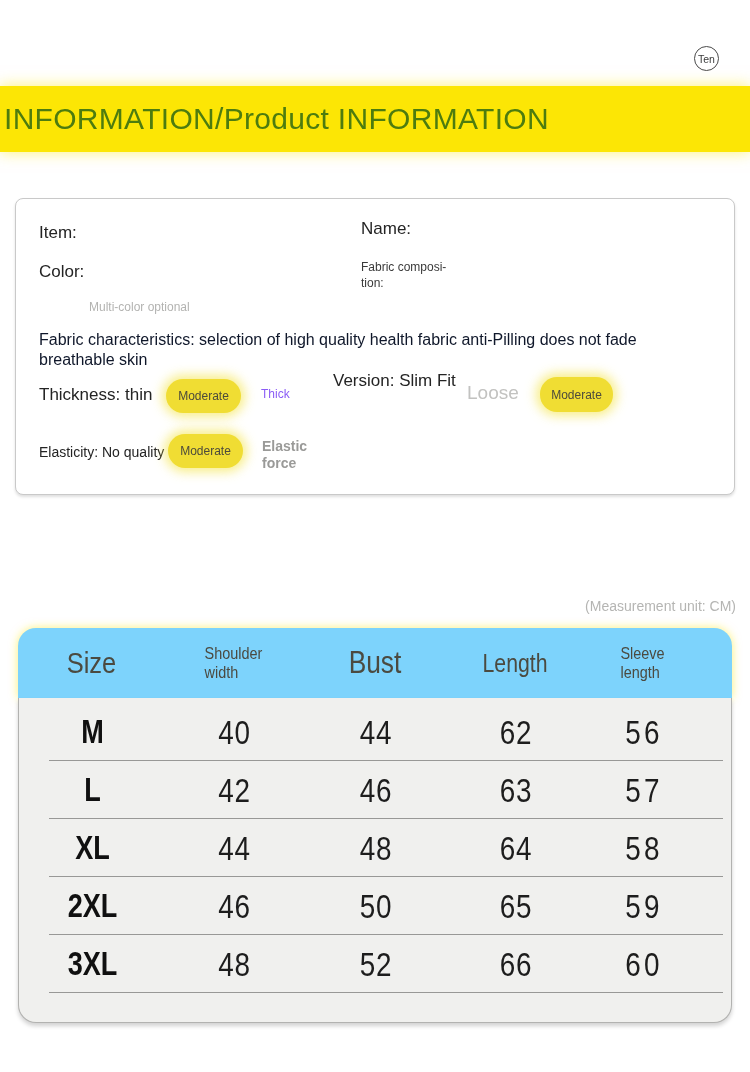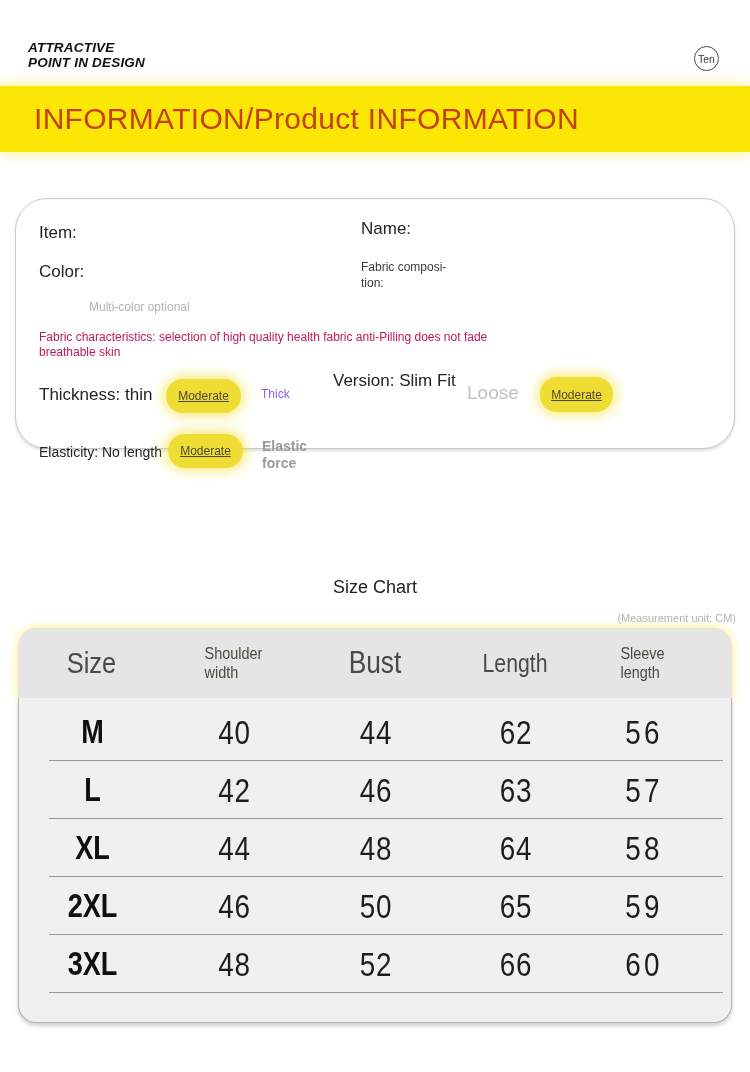--- a/index.html
+++ b/index.html
@@ -22,65 +22,64 @@
     display:flex; align-items:center; justify-content:center;
     font-size:10.5px; color:#3a3a3a; box-sizing:border-box;
   }
 
   
   .banner {
     position:absolute; left:0; top:86px; width:750px; height:66px;
     background:#fce605; box-shadow:0 0 14px rgba(252,230,5,0.55);
     display:flex; align-items:center;
   }
-  .banner-title { padding-left:34px; font-size:30px; color:#c2410c; letter-spacing:0.3px; }
+  .banner-title { padding-left:4px; font-size:30px; color:#4d7c0f; letter-spacing:0.3px; }
 
   
   .card {
-    position:absolute; left:15px; top:198px; width:720px; height:251px;
-    background:#fff; border:1.5px solid #c9c9c9; border-radius:32px;
+    position:absolute; left:15px; top:198px; width:720px; height:297px;
+    background:#fff; border:1.5px solid #c9c9c9; border-radius:8px;
     box-shadow:0 2px 3px rgba(0,0,0,0.13); box-sizing:border-box;
   }
   .card > div { position:absolute; }
   .t17 { font-size:17px; color:#242424; }
   .item-label   { left:23px;  top:24px; }
   .name-label   { left:345px; top:20px; }
   .color-label  { left:23px;  top:63px; }
   .color-value  { left:73px;  top:69px; font-size:12px; color:#b3b3b1;margin-top:32px; }
   .fabric-comp  { left:345px; top:61px; font-size:12px; color:#3a3a3a; line-height:1.3; white-space:pre-line; }
-  .fabric-chars { left:23px;  top:131px; font-size:12px; color:#be185d; line-height:1.25; white-space:pre-line; }
+  .fabric-chars { left:23px;  top:131px; font-size:16px; color:#0f172a; line-height:1.25; white-space:pre-line; }
   .thickness-label { left:23px;  top:186px; }
   .pill {
     background:#f0dd33; border-radius:17px; color:#4c4a3c;
     display:flex; align-items:center; justify-content:center; font-size:12px;
     box-shadow:0 0 11px 4px rgba(244,227,60,0.6);
-    text-decoration:underline;
   }
   .pill-thickness  { left:150px; top:180px; width:75px; height:34px; }
   .thick-alt       { left:245px; top:188px; font-size:12px; color:#8b5cf6; }
   .version-label   { left:317px; top:172px; }
   .loose-alt       { left:451px; top:183px; font-size:19px; color:#c2c2c0; }
   .pill-version    { left:524px; top:178px; width:73px; height:35px; }
   .elasticity-label{ left:23px;  top:245px; font-size:14px; color:#242424; }
   .pill-elasticity { left:152px; top:235px; width:75px; height:34px; }
   .elastic-alt     { left:246px; top:239px; font-size:14px; color:#9a9a98; line-height:1.18; white-space:pre-line;font-weight:bold; }
 
   
   .chart-title {
     position:absolute; left:0; top:577px; width:750px; text-align:center;
     font-size:18px; color:#222;
   }
   .unit-note {
-    position:absolute; right:14px; top:612px; font-size:11px; color:#b5b5b3;
+    position:absolute; right:14px; top:598px; font-size:14px; color:#b5b5b3;
   }
 
   
   .size-table { position:absolute; left:18px; top:628px; width:714px; }
   .thead {
-    height:70px; background:#e5e5e5; border-radius:18px 18px 0 0;
+    height:70px; background:#7dd3fc; border-radius:18px 18px 0 0;
     display:grid; grid-template-columns:147px 137px 146px 134px 150px;
     align-items:center; box-shadow:0 0 10px rgba(252,230,5,0.55);
   }
   .th { text-align:center; color:#4b4a40; transform:scaleX(0.85); }
   .th-size   { font-size:30px; }
   .th-bust   { font-size:31px; }
   .th-length { font-size:25px; }
   .th-small  { font-size:17px; line-height:1.12; }
   .th-last   { padding-right:34px; }
   .tl { display:inline-block; text-align:left; white-space:pre-line; }
@@ -103,24 +102,20 @@
     letter-spacing:1px; transform:scaleX(0.82);
   }
   .size-cell { font-weight:600; font-size:33px; letter-spacing:0; color:#101010; }
   .cell-last { padding-right:34px; letter-spacing:4px; }
 </style>
 </head>
 <body>
 
 <div class="page">
 
-  <div class="brand">
-    <div>ATTRACTIVE</div>
-    <div>POINT IN DESIGN</div>
-  </div>
 
   <div class="ten-badge">Ten</div>
 
   <div class="banner">
     <div class="banner-title">INFORMATION/Product INFORMATION</div>
   </div>
 
   <div class="card">
     <div class="t17 item-label">Item:</div>
     <div class="t17 name-label">Name:</div>
@@ -132,27 +127,26 @@
 breathable skin</div>
 
     <div class="t17 thickness-label">Thickness: thin</div>
     <div class="pill pill-thickness">Moderate</div>
     <div class="thick-alt">Thick</div>
 
     <div class="t17 version-label">Version: Slim Fit</div>
     <div class="loose-alt">Loose</div>
     <div class="pill pill-version">Moderate</div>
 
-    <div class="elasticity-label">Elasticity: No length</div>
+    <div class="elasticity-label">Elasticity: No quality</div>
     <div class="pill pill-elasticity">Moderate</div>
     <div class="elastic-alt">Elastic
 force</div>
   </div>
 
-  <div class="chart-title">Size Chart</div>
   <div class="unit-note">(Measurement unit: CM)</div>
 
   <div class="size-table">
     <div class="thead">
       <div class="th th-size"><span class="tl">Size</span></div>
       <div class="th th-small"><span class="tl">Shoulder
 width</span></div>
       <div class="th th-bust"><span class="tl">Bust</span></div>
       <div class="th th-length"><span class="tl">Length</span></div>
       <div class="th th-small th-last"><span class="tl">Sleeve

